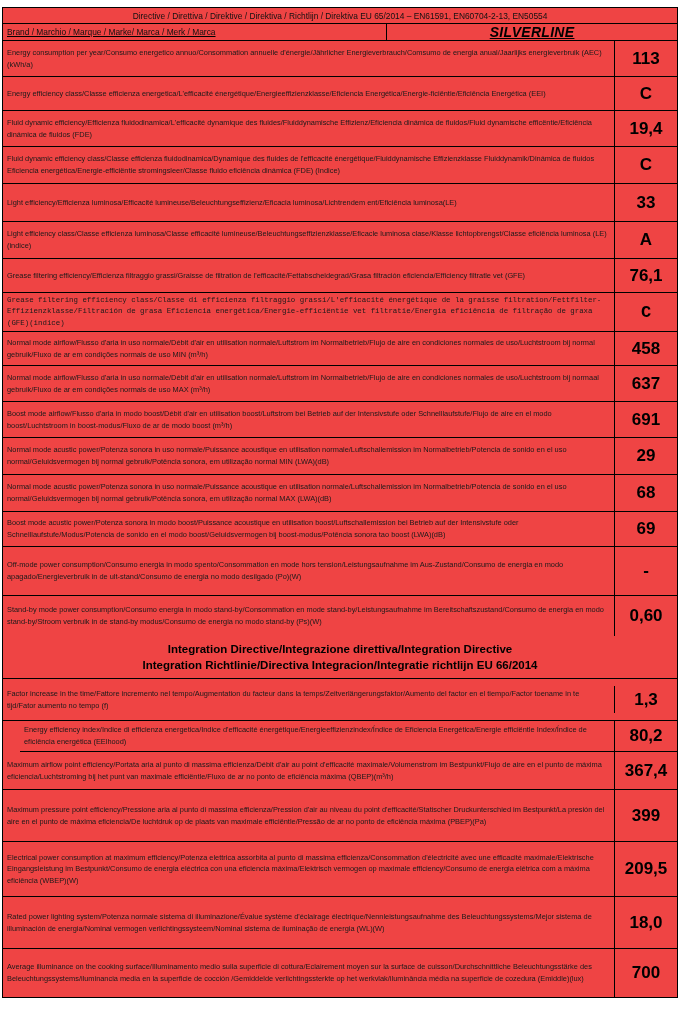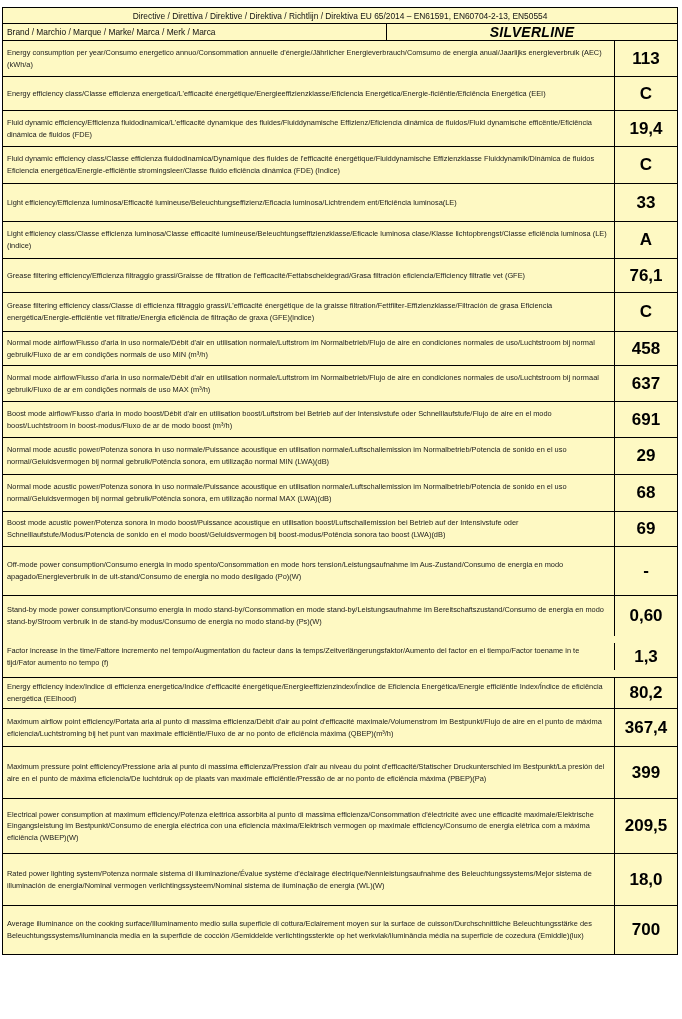--- a/index.html
+++ b/index.html
@@ -18,21 +18,21 @@
   }
   .spec-table {
     position: absolute;
     left: 2px;
     top: 7px;
     width: 676px;
     border: 1.8px solid #000;
     display: flex;
     flex-direction: column;
     box-sizing: border-box;
-    background: #fef9c3;
+    background: #ef4444;
   }
   .row {
     display: flex;
     flex-direction: row;
     border-bottom: 1.4px solid #000;
     box-sizing: border-box;
     align-items: stretch;
   }
   .row:last-child { border-bottom: none; }
   .cell {
@@ -41,21 +41,21 @@
     align-items: center;
   }
   
   .directive-row { height: 16px; }
   .directive-cell {
     flex: 1;
     justify-content: center;
     font-size: 8.4px;
     color: #111;
   }
-  .id-row { height: 17px; }
+  .id-row { height: 17px; text-decoration: underline; }
   .id-label {
     width: 57%;
     padding: 0 4px;
     font-size: 8.4px;
     color: #111;
     border-right: 1.4px solid #000;
   }
   .id-value {
     flex: 1;
     justify-content: center;
@@ -128,21 +128,21 @@
           <div class="cell val">33</div>
         </div>
         <div class="row data-row" style="height: 37px;">
           <div class="cell lab">Light efficiency class/Classe efficienza luminosa/Classe efficacité lumineuse/Beleuchtungseffizienzklasse/Eficacle luminosa clase/Klasse lichtopbrengst/Classe eficiência luminosa (LE)(indice)</div>
           <div class="cell val">A</div>
         </div>
         <div class="row data-row" style="height: 34px;">
           <div class="cell lab">Grease filtering efficiency/Efficienza filtraggio grassi/Graisse de filtration de l'efficacité/Fettabscheidegrad/Grasa filtración eficiencia/Efficiency filtratle vet (GFE)</div>
           <div class="cell val">76,1</div>
         </div>
-        <div class="row data-row" style="height: 39px;">
+        <div class="row data-row" style="height: 39px; font-family: Liberation Mono, monospace;">
           <div class="cell lab">Grease filtering efficiency class/Classe di efficienza filtraggio grassi/L'efficacité énergétique de la graisse filtration/Fettfilter-Effizienzklasse/Filtración de grasa Eficiencia energética/Energie-efficiëntie vet filtratie/Energia eficiência de filtração de graxa (GFE)(indice)</div>
           <div class="cell val">C</div>
         </div>
         <div class="row data-row" style="height: 34px;">
           <div class="cell lab">Normal mode airflow/Flusso d'aria in uso normale/Débit d'air en utilisation normale/Luftstrom im Normalbetrieb/Flujo de aire en condiciones normales de uso/Luchtstroom bij normal gebruik/Fluxo de ar  em condições normals de uso MIN (m³/h)</div>
           <div class="cell val">458</div>
         </div>
         <div class="row data-row" style="height: 36px;">
           <div class="cell lab">Normal mode airflow/Flusso d'aria in uso normale/Débit d'air en utilisation normale/Luftstrom im Normalbetrieb/Flujo de aire en condiciones normales de uso/Luchtstroom bij normaal gebruik/Fluxo de ar em condições normals de uso MAX (m³/h)</div>
           <div class="cell val">637</div>
@@ -166,27 +166,31 @@
         <div class="row data-row" style="height: 49px;">
           <div class="cell lab">Off-mode power consumption/Consumo energia in modo spento/Consommation en mode hors tension/Leistungsaufnahme im Aus-Zustand/Consumo de energia en modo apagado/Energieverbruik in de ult-stand/Consumo de energia no modo desilgado (Po)(W)</div>
           <div class="cell val">-</div>
         </div>
         <div class="row data-row" style="height: 40px;">
           <div class="cell lab">Stand-by mode power consumption/Consumo energia in modo stand-by/Consommation en mode stand-by/Leistungsaufnahme im Bereitschaftszustand/Consumo de energia en modo stand-by/Stroom verbruik in de stand-by modus/Consumo de energia no modo stand-by  (Ps)(W)</div>
           <div class="cell val">0,60</div>
         </div>
       </div>
 
+    <div class="row section-row">
+      <div>Integration Directive/Integrazione direttiva/Integration Directive</div>
+      <div>Integration Richtlinie/Directiva Integracion/Integratie richtlijn EU 66/2014</div>
+    </div>
 
     <div id="rows-after">
         <div class="row data-row" style="height: 42px; align-items: center;">
           <div class="cell lab">Factor increase in the time/Fattore incremento nel tempo/Augmentation du facteur dans la temps/Zeitverlängerungsfaktor/Aumento del factor en el tiempo/Factor toename in te tijd/Fator aumento no tempo (f)</div>
           <div class="cell val">1,3</div>
         </div>
-        <div class="row data-row" style="height: 31px;">
+        <div class="row data-row" style="height: 31px; margin-left: 17px;">
           <div class="cell lab">Energy efficiency index/Indice di efficienza energetica/Indice d'efficacité énergétique/Energieeffizienzindex/Índice de Eficiencia Energética/Energie efficiëntle Index/Índice de eficiência energética (EElhood)</div>
           <div class="cell val">80,2</div>
         </div>
         <div class="row data-row" style="height: 38px;">
           <div class="cell lab">Maximum airflow point efficiency/Portata aria al punto di massima efficienza/Débit d'air au point d'efficacité maximale/Volumenstrom im Bestpunkt/Flujo de aire en el punto de máxima eficiencia/Luchtstroming bij het punt van maximale efficiëntle/Fluxo de ar no ponto de eficiência máxima (QBEP)(m³/h)</div>
           <div class="cell val">367,4</div>
         </div>
         <div class="row data-row" style="height: 52px;">
           <div class="cell lab">Maximum pressure point efficiency/Pressione aria al punto di massima efficienza/Pression d'air au niveau du point d'efficacité/Statischer Druckunterschied im Bestpunkt/La presión del aire en el punto de máxima eficiencia/De luchtdruk op de plaats van maximale efficiëntle/Pressão de ar no ponto de eficiência máxima (PBEP)(Pa)</div>
           <div class="cell val">399</div>

